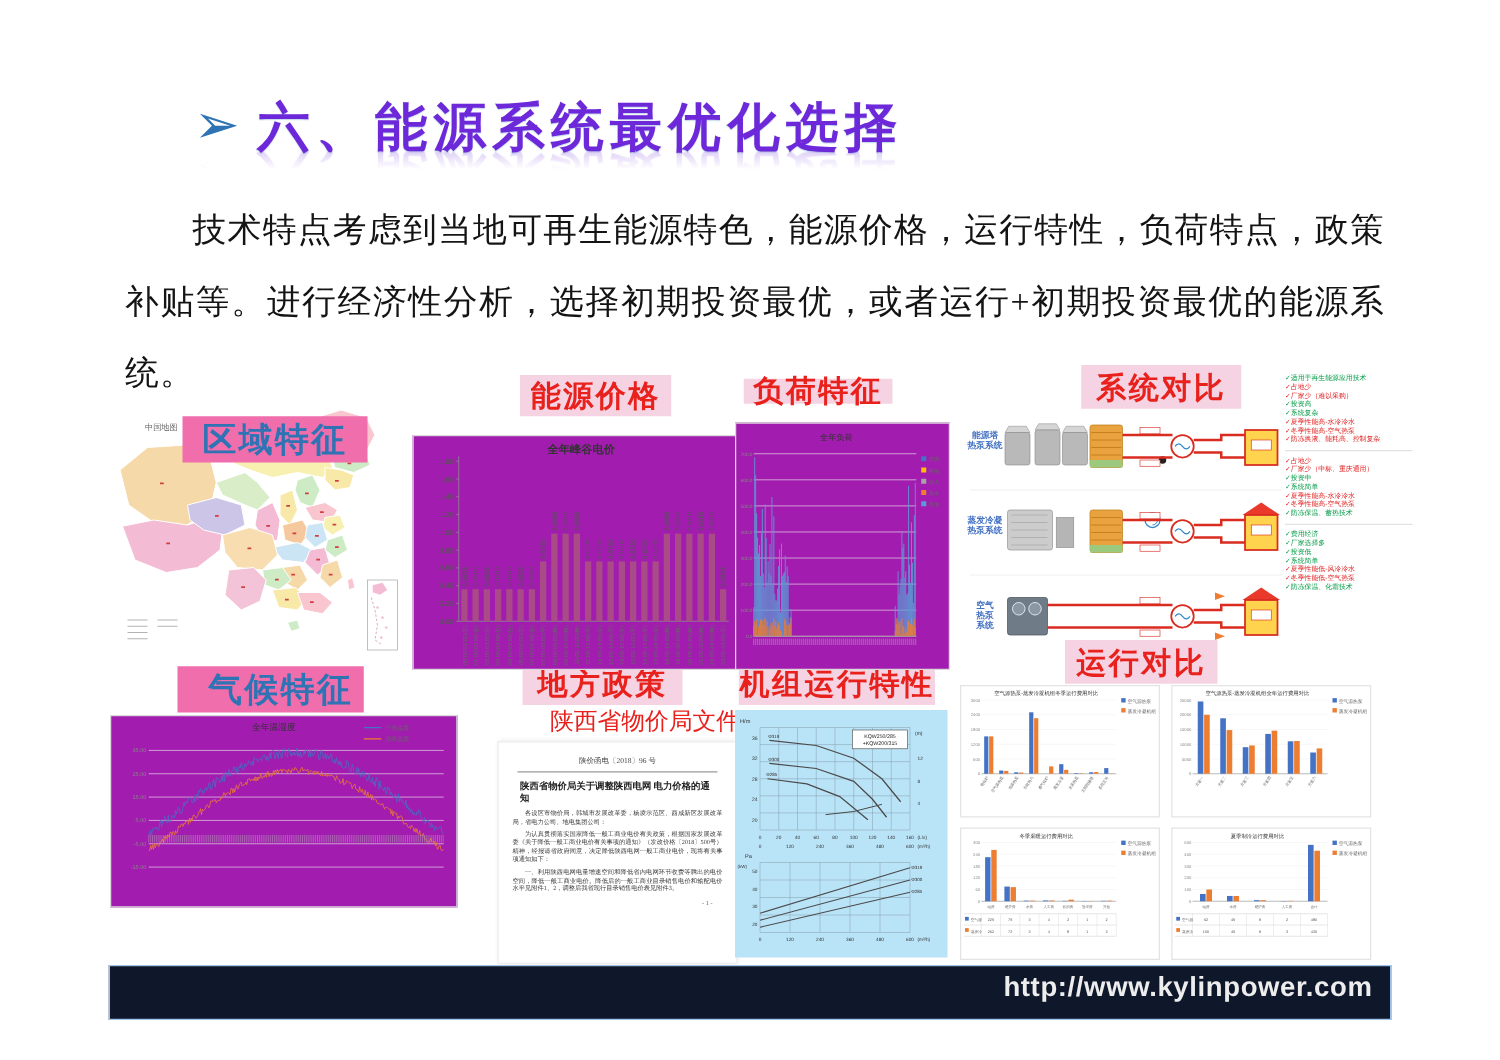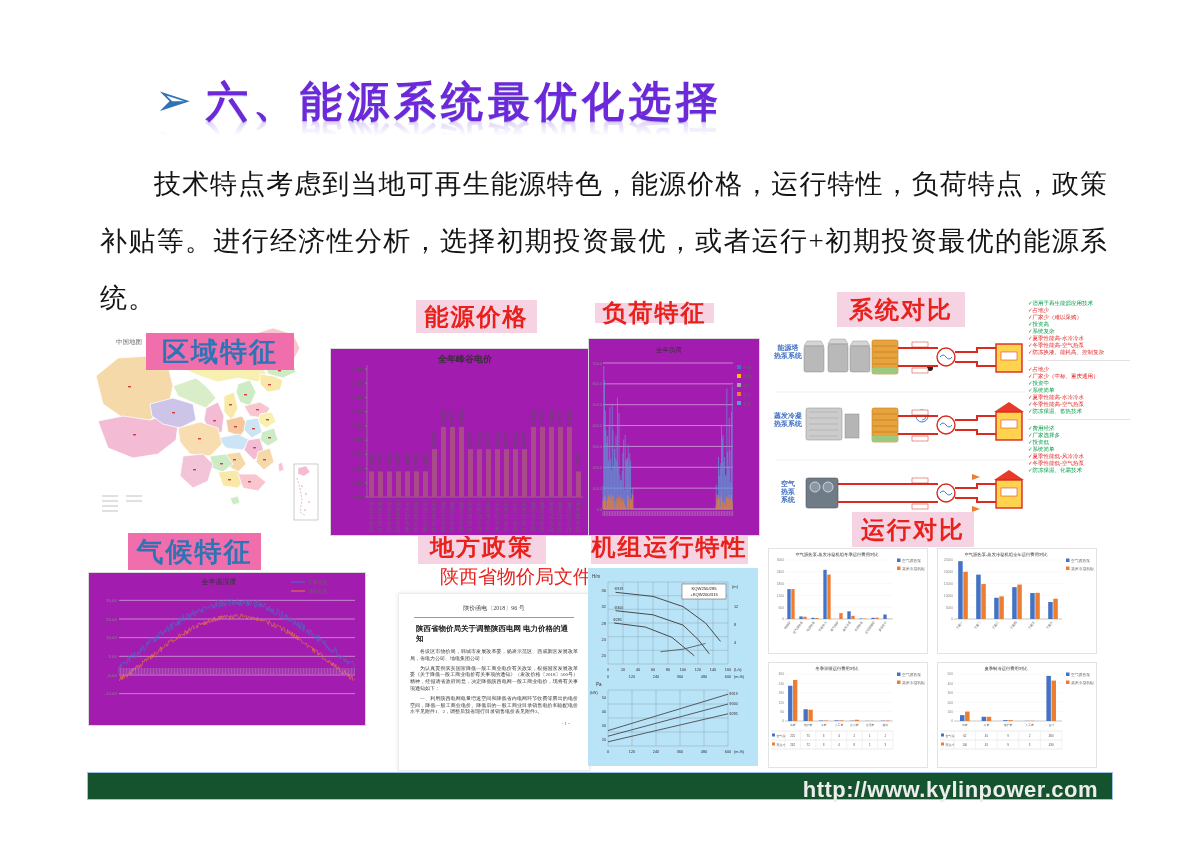--- a/index.html
+++ b/index.html
@@ -28,21 +28,21 @@
        border:1px solid #ececec;box-shadow:0 0 4px rgba(0,0,0,.10);
        padding:7px 11px;box-sizing:border-box;font-family:"Liberation Serif",serif;}
   .doc-no{text-align:center;font-size:6px;color:#444;margin:3px 0 4px;}
   .doc-hr{border-top:1px solid #9a9a9a;margin:0 4px 6px;}
   .doc-title{font-size:7.5px;font-weight:bold;color:#222;line-height:9.5px;margin:0 6px 6px;}
   .doc-body p{font-size:5px;color:#3a3a3a;line-height:6.8px;text-align:justify;margin:0 0 3px;text-indent:2em;}
   .doc-page{text-align:right;font-size:5px;color:#666;margin-top:5px;padding-right:8px;}
   #pump-panel{position:absolute;left:588px;top:568px;width:170px;height:198px;background:#B9E3F7;}
   #op-charts{position:absolute;left:768px;top:548px;width:327px;height:219px;}
   .opchart{position:absolute;width:158px;height:104px;background:#fff;border:1px solid #e3e3e3;}
-  .footer{position:absolute;left:87px;top:772px;width:1026px;height:28px;background:#14532d;
+  .footer{position:absolute;left:87px;top:772px;width:1026px;height:44px;background:#0f172a;
           border:1px solid #9DC3E6;box-sizing:border-box;text-align:right;}
   .footer span{display:inline-block;margin-right:14px;line-height:34px;color:#EDEDED;
                font-weight:bold;font-size:22px;letter-spacing:.5px;}
 </style>
 </head>
 <body>
 
 <div class="page">
 
   <div class="title-row">
@@ -123,22 +123,22 @@
         <circle cx="218" cy="178" r="1.2"></circle>
       <circle cx="221" cy="186" r="1.2"></circle>
         <circle cx="217" cy="194" r="1.2"></circle>
     </g>
     <path d="M209,162 212,172 214,184 212,196 218,200" fill="none" stroke="#cf8fae" stroke-width="0.6" stroke-dasharray="2,1.5"></path>
   </svg>
 
   <div class="tag tag-blue" style="left:146px;top:333px;width:148px;height:37px;">区域特征</div>
   <div class="tag tag-pink" style="left:404px;top:300px;width:121px;height:33px;margin-left:12px;">能源价格</div>
   <div class="tag tag-pink" style="left:595px;top:303px;width:119px;height:20px;">负荷特征</div>
-  <div class="tag tag-pink" style="left:837px;top:292px;width:128px;height:35px;">系统对比</div>
-  <div class="tag tag-blue" style="left:128px;top:533px;width:133px;height:37px;">气候特征</div>
+  <div class="tag tag-pink" style="left:865px;top:292px;width:128px;height:35px;">系统对比</div>
+  <div class="tag tag-blue" style="left:142px;top:533px;width:133px;height:37px;padding-left:16px;">气候特征</div>
   <div class="tag tag-pink" style="left:418px;top:530px;width:128px;height:34px;">地方政策</div>
   <div class="tag tag-pink" style="left:591px;top:530px;width:157px;height:34px;">机组运行特性</div>
   <div class="tag tag-pink" style="left:852px;top:512px;width:122px;height:35px;">运行对比</div>
 
   <div id="price-chart" class="chartbox" style="left:330px;top:348px;width:258px;height:186px;"><svg width="258" height="186" viewBox="0 0 258 186">
         <text x="134" y="13" font-size="9" fill="#333" text-anchor="middle" font-family="Liberation Sans,sans-serif" font-weight="bold">全年峰谷电价</text>
         <text x="32" y="22" font-size="6" fill="#555" text-anchor="end" font-family="Liberation Sans,sans-serif" font-weight="normal">1.80</text>
         <line x1="34" y1="20" x2="36" y2="20" stroke="#999" stroke-width="0.5"></line>
         <text x="32" y="36.22222222222222" font-size="6" fill="#555" text-anchor="end" font-family="Liberation Sans,sans-serif" font-weight="normal">1.60</text>
         <line x1="34" y1="34.22222222222222" x2="36" y2="34.22222222222222" stroke="#999" stroke-width="0.5"></line>

